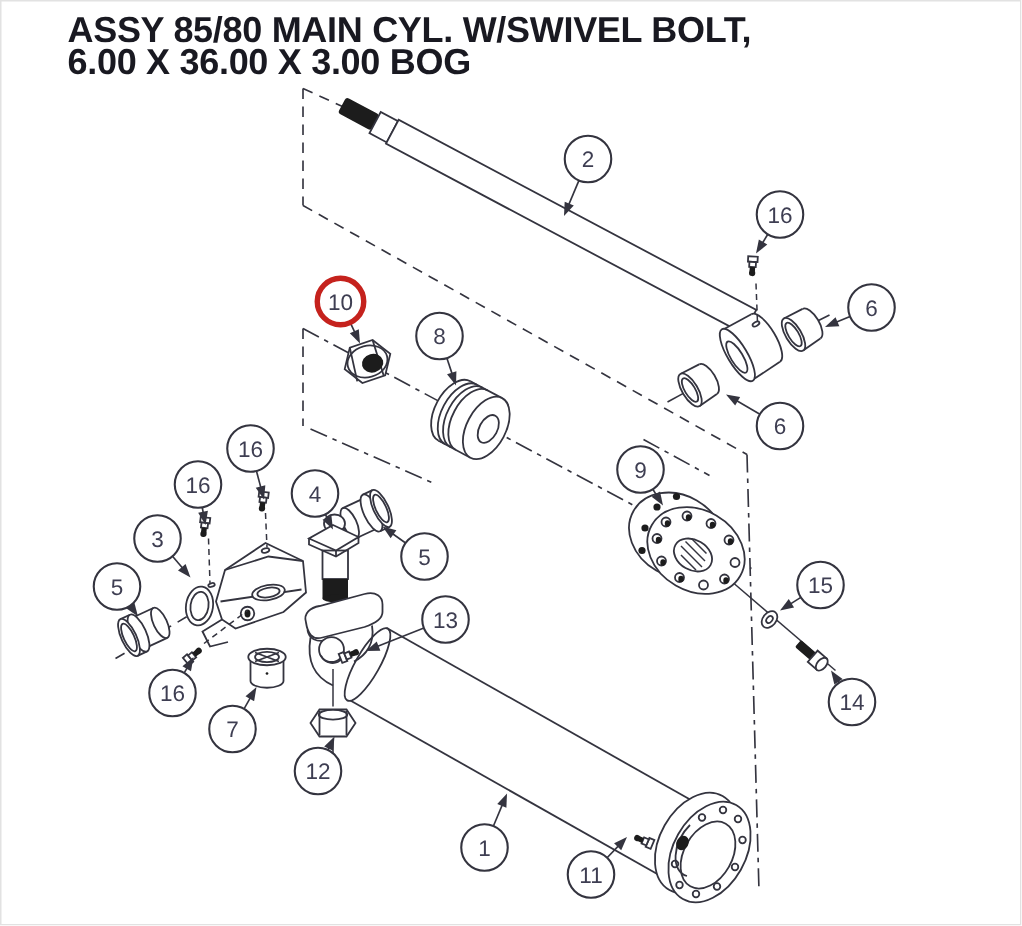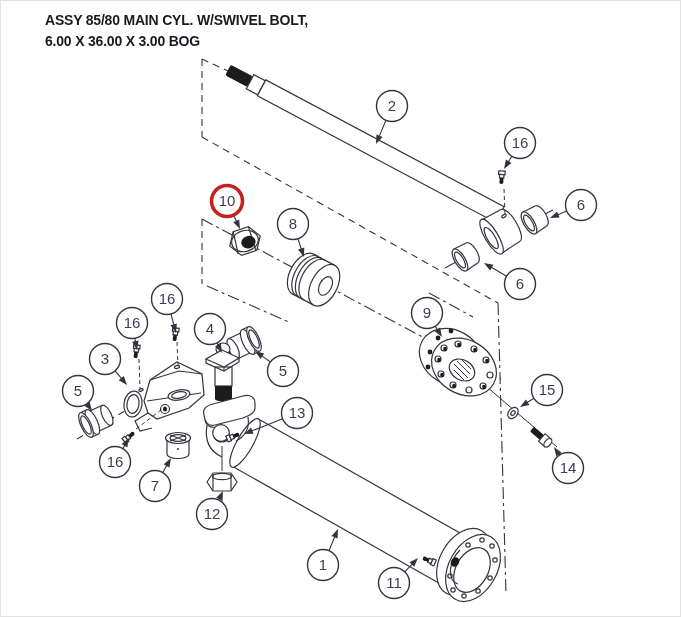--- a/index.html
+++ b/index.html
@@ -3,21 +3,21 @@
 <meta charset="utf-8">
 <style>
   html,body{margin:0;padding:0;background:#fff;}
   .frame{
     position:relative;width:679px;height:615px;background:#fff;
     border:1px solid #e2e2e2;overflow:hidden;
     font-family:"Liberation Sans","DejaVu Sans",sans-serif;
   }
   .title-block{
     position:absolute;left:44px;top:9px;
-    font-weight:bold;font-size:14px;line-height:21px;
+    font-weight:bold;font-size:24px;line-height:21px;
     color:#191921;letter-spacing:-0.2px;white-space:nowrap;
   }
   svg.drawing{position:absolute;left:0;top:0;}
   svg.drawing *{vector-effect:none;}
   .ln{stroke:#34343f;stroke-width:1.2;fill:none;}
   .w{fill:#ffffff;}
   .dk{fill:#1c1c1c;stroke:none;}
   .thin{stroke-width:1;}
   .dash{stroke-dasharray:7 5;stroke-width:1.1;}
   .dashdot{stroke-dasharray:12 4 3 4;stroke-width:1.1;}

